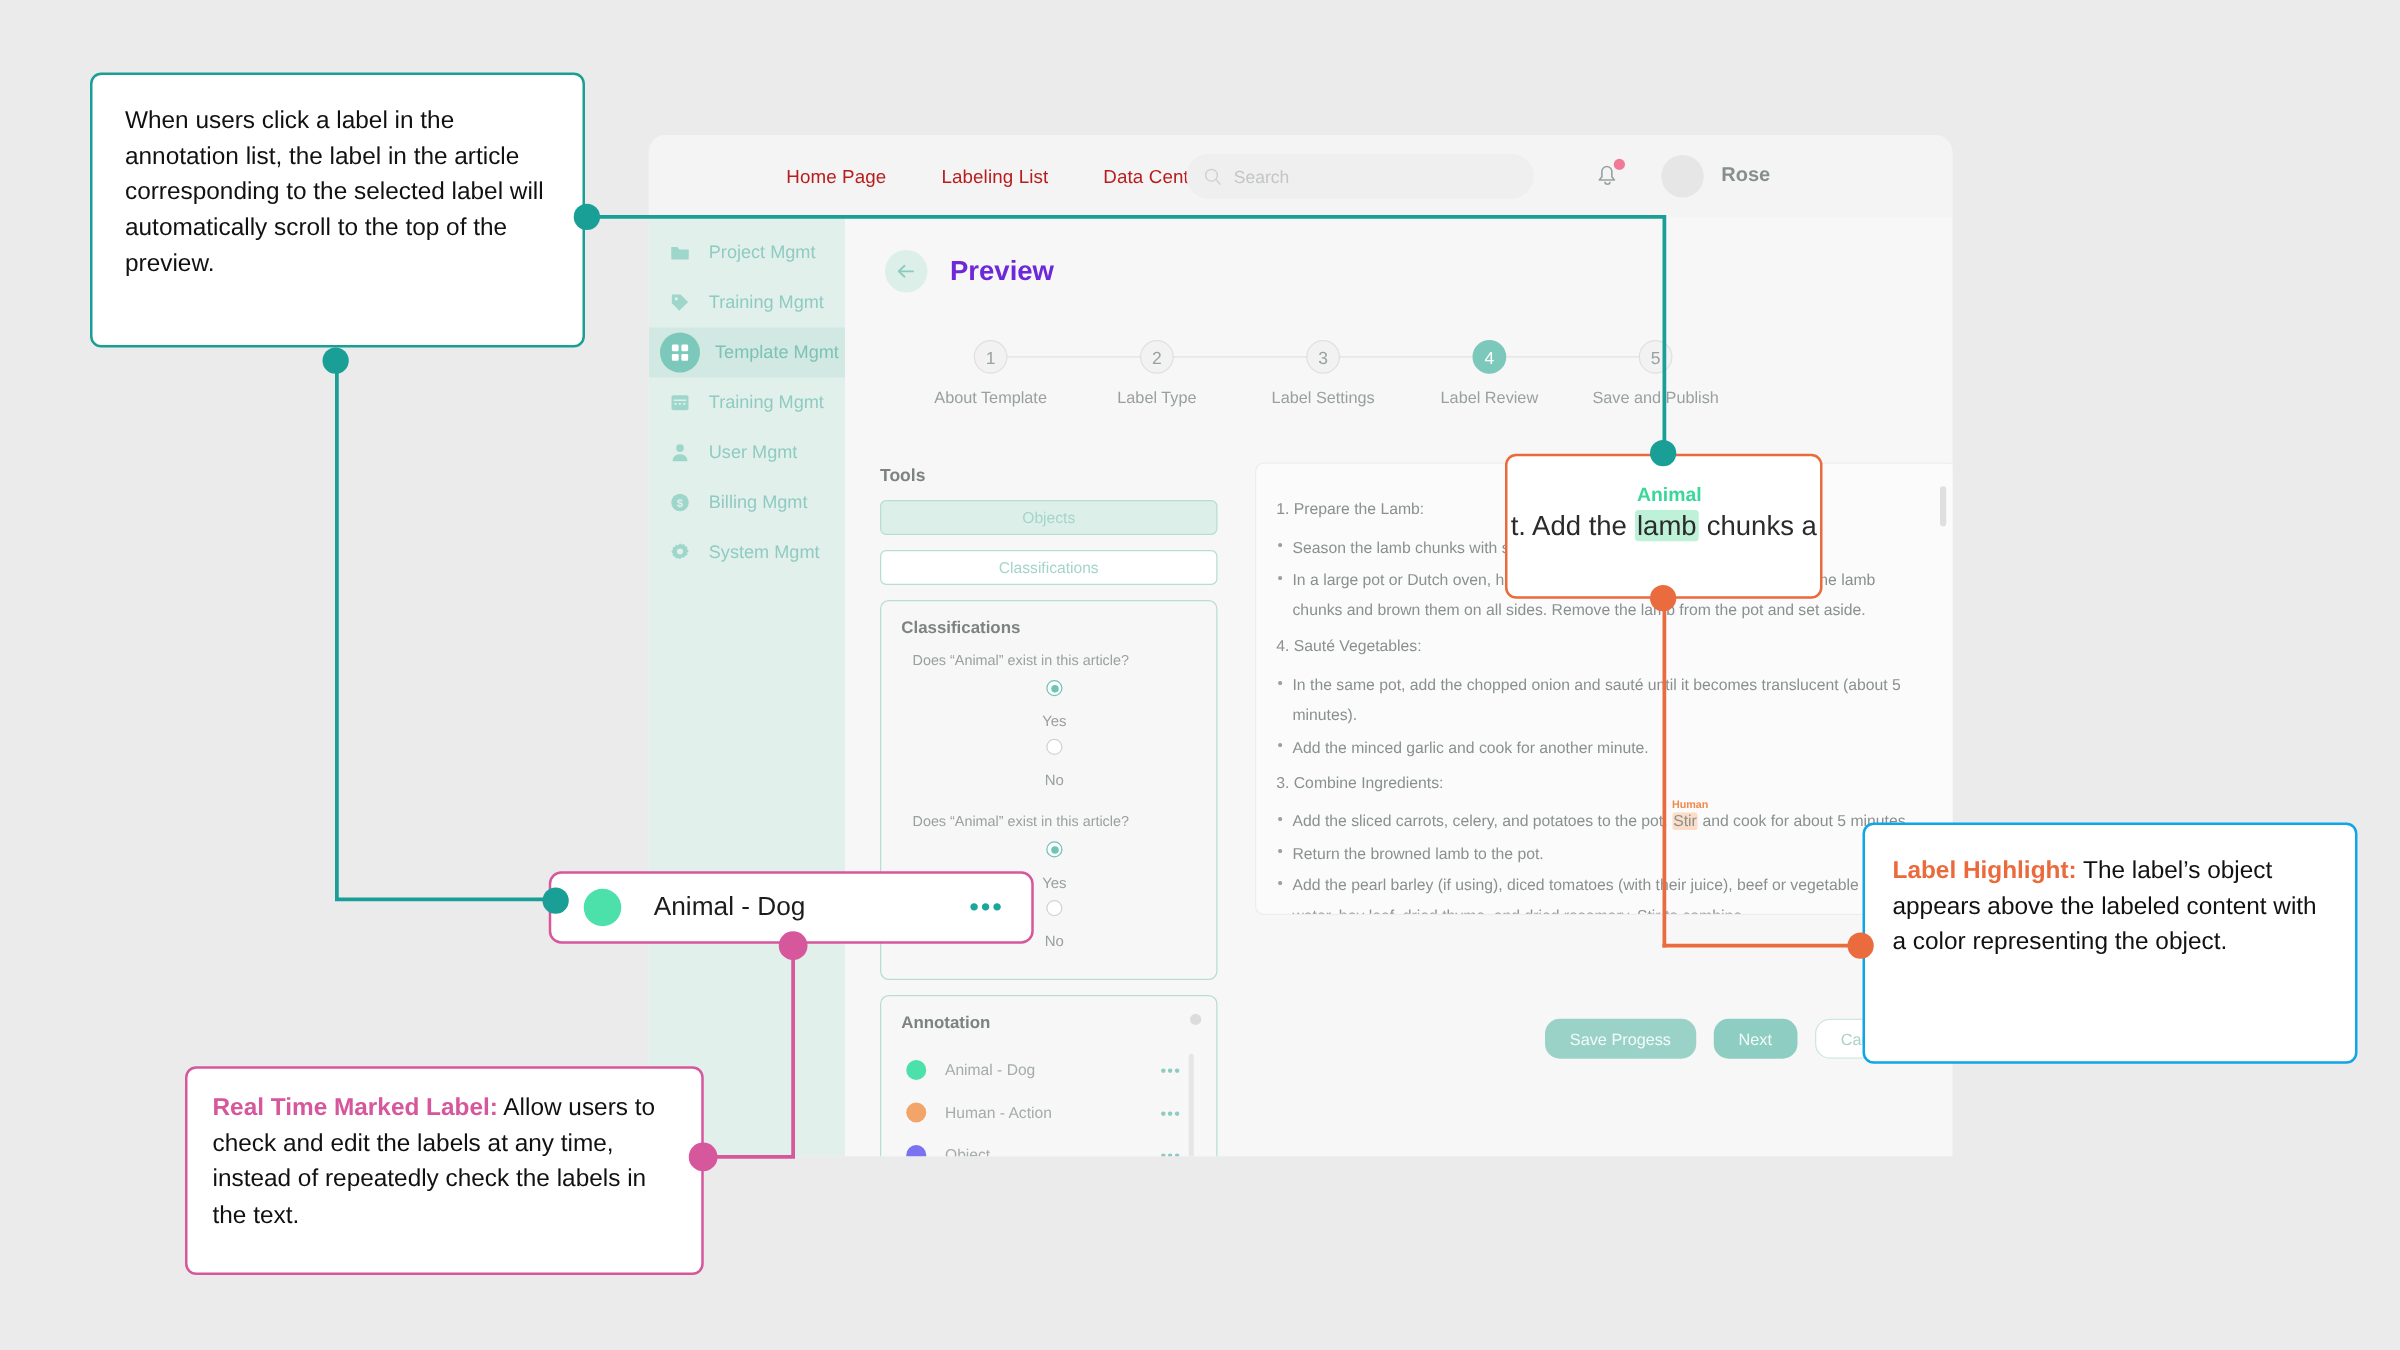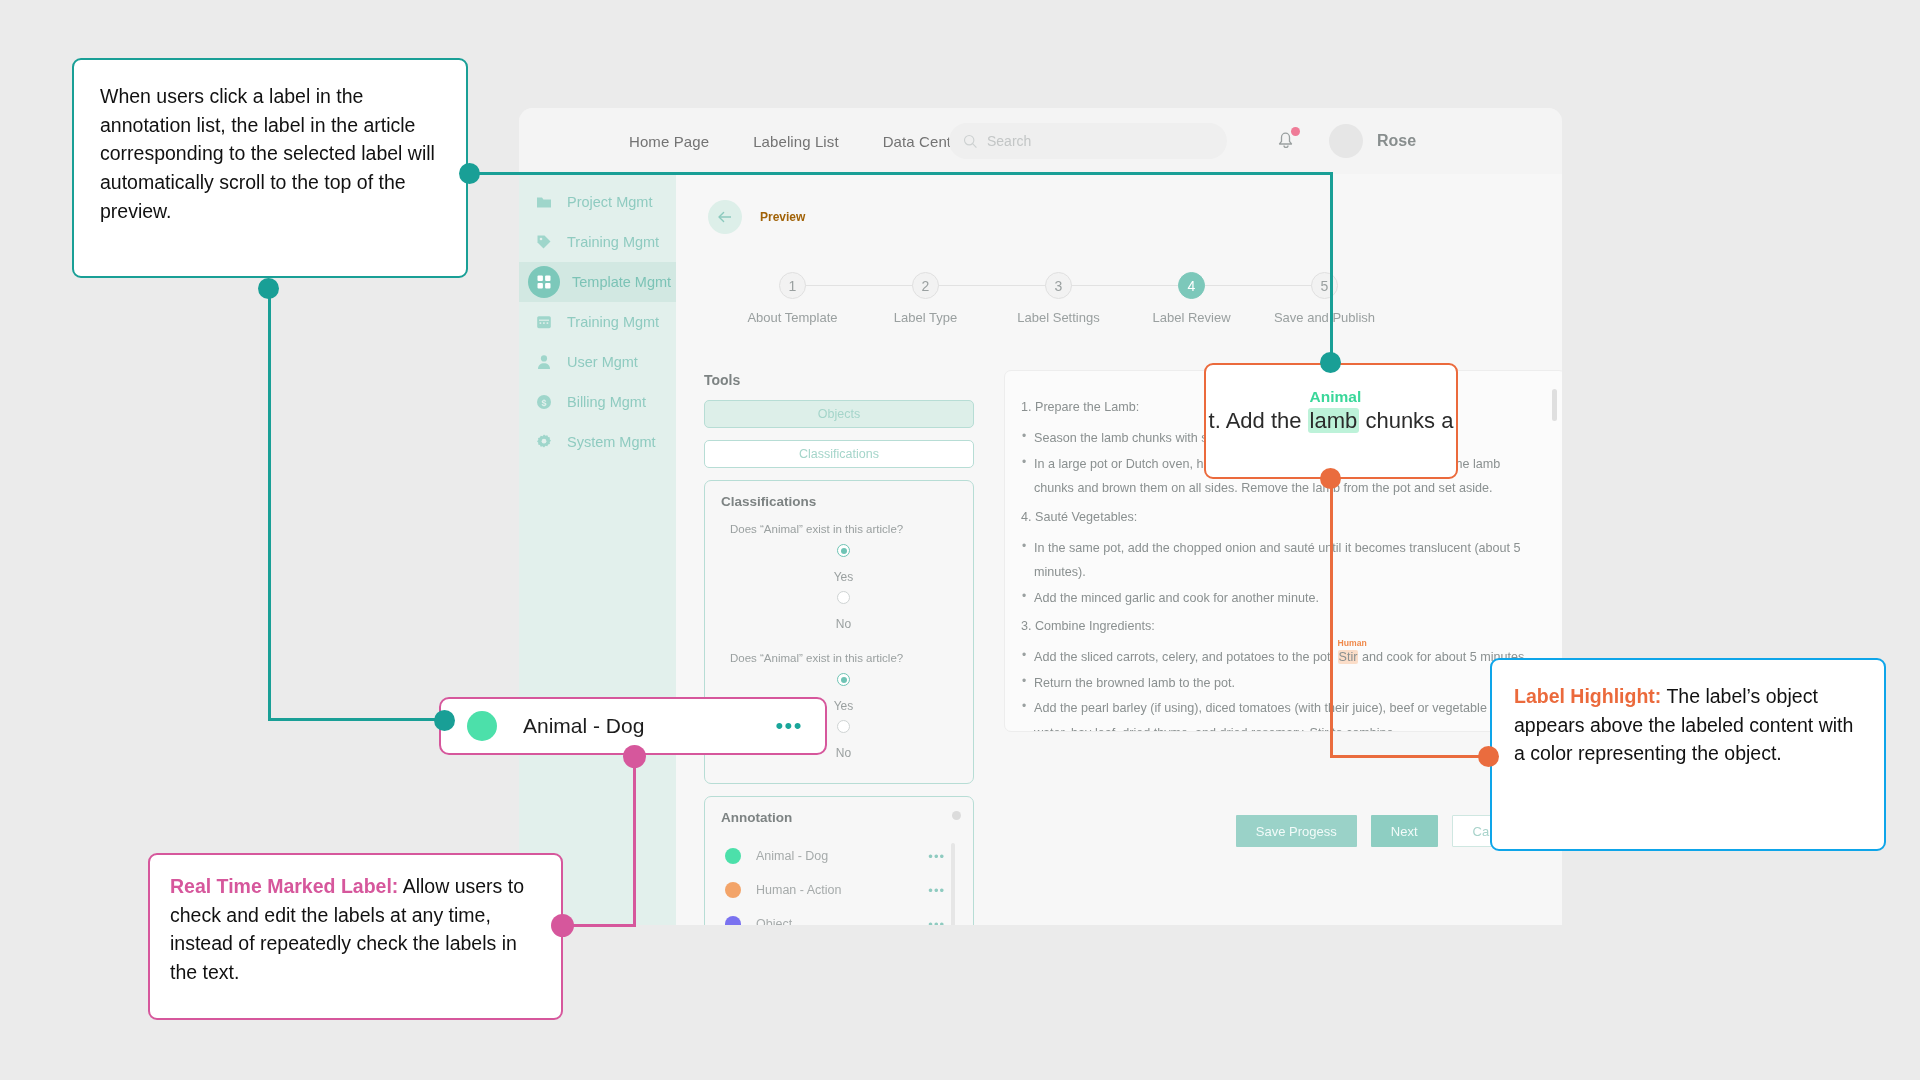--- a/index.html
+++ b/index.html
@@ -20,21 +20,21 @@
     border-radius: 14px 14px 0 0;
     overflow: hidden;
   }
   .app-topbar {
     position: absolute; left: 0; top: 0; width: 100%; height: 66px;
     background: #f4f4f4;
     display: flex; align-items: center;
   }
   .nav-links { display: flex; align-items: center; gap: 44px; margin-left: 110px; }
   .nav-link {
-    font-size: 15px; color: #737373; letter-spacing: .1px; white-space: nowrap;
+    font-size: 15px; color: #b91c1c; letter-spacing: .1px; white-space: nowrap;
   }
   .search-box {
     position: absolute; left: 430px; top: 15px;
     width: 278px; height: 36px;
     background: #efefef; border-radius: 18px;
     display: flex; align-items: center; padding-left: 14px; gap: 9px;
   }
   .search-box .ph { font-size: 14px; color: #c3c6c6; }
   .bell-wrap { position: absolute; left: 756px; top: 19px; width: 26px; height: 28px; }
   .bell-dot {
@@ -68,21 +68,21 @@
     margin-left: -5px;
   }
 
   
   .content { position: absolute; left: 157px; top: 66px; right: 0; bottom: 0; background: #f7f7f7; }
   .page-head { position: absolute; left: 32px; top: 26px; display: flex; align-items: center; gap: 18px; }
   .back-btn {
     width: 34px; height: 34px; border-radius: 50%; background: #ddefe9;
     display: flex; align-items: center; justify-content: center;
   }
-  .page-title { font-size: 12px; color: #a16207; font-weight: 700; }
+  .page-title { font-size: 22px; color: #6d28d9; font-weight: 700; }
 
   .stepper { position: absolute; left: 50px; top: 98px; right: 0; height: 70px; }
   .steps { position: relative; display: flex; align-items: flex-start; }
   .step { position: relative; width: 133px; display: flex; flex-direction: column; align-items: center; }
   .step .dot {
     width: 27px; height: 27px; border-radius: 50%;
     background: #f2f2f2; border: 1px solid #e0e0e0;
     display: flex; align-items: center; justify-content: center;
     font-size: 14px; color: #9aa0a0; z-index: 2;
   }
@@ -157,21 +157,21 @@
   .mark .tag {
     position: absolute; left: 0; top: -11px;
     font-size: 8.6px; font-weight: 700; white-space: nowrap; line-height: 1;
   }
   .mk-human { background: #fbddc8; }
   .mk-human .tag { color: #f08a4b; }
 
   
   .foot-btns { position: absolute; right: 28px; bottom: 78px; display: flex; gap: 14px; }
   .btn {
-    height: 32px; border-radius: 1px; display: flex; align-items: center;
+    height: 32px; border-radius: 12px; display: flex; align-items: center;
     justify-content: center; font-size: 13px; padding: 0 20px; white-space: nowrap;
   }
   .btn.primary { background: #9ad2c8; color: #f2fbf9; }
   .btn.primary2 { background: #8ecec2; color: #f2fbf9; }
   .btn.ghost { background: #fff; border: 1px solid #cfe7e1; color: #a9d3cb; }
 
   
   .callout {
     position: absolute; background: #ffffff; border-radius: 9px;
     z-index: 40;

